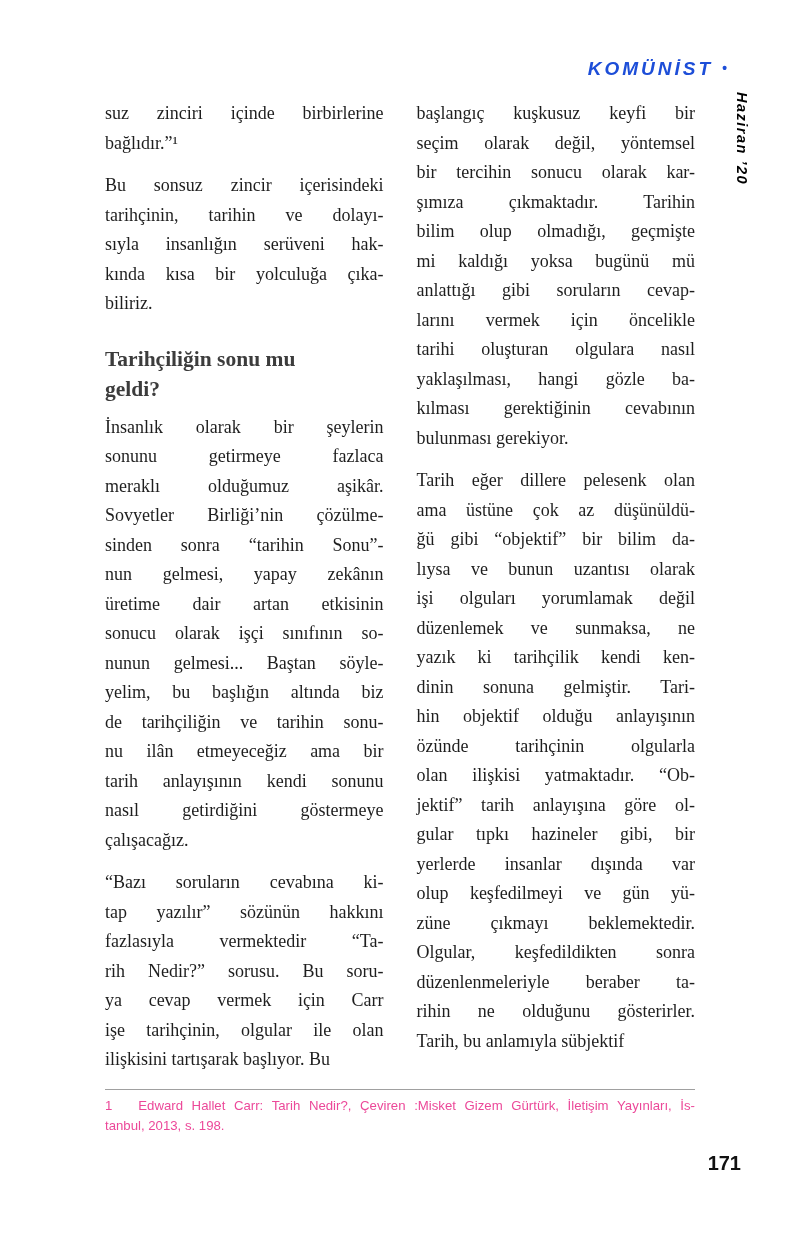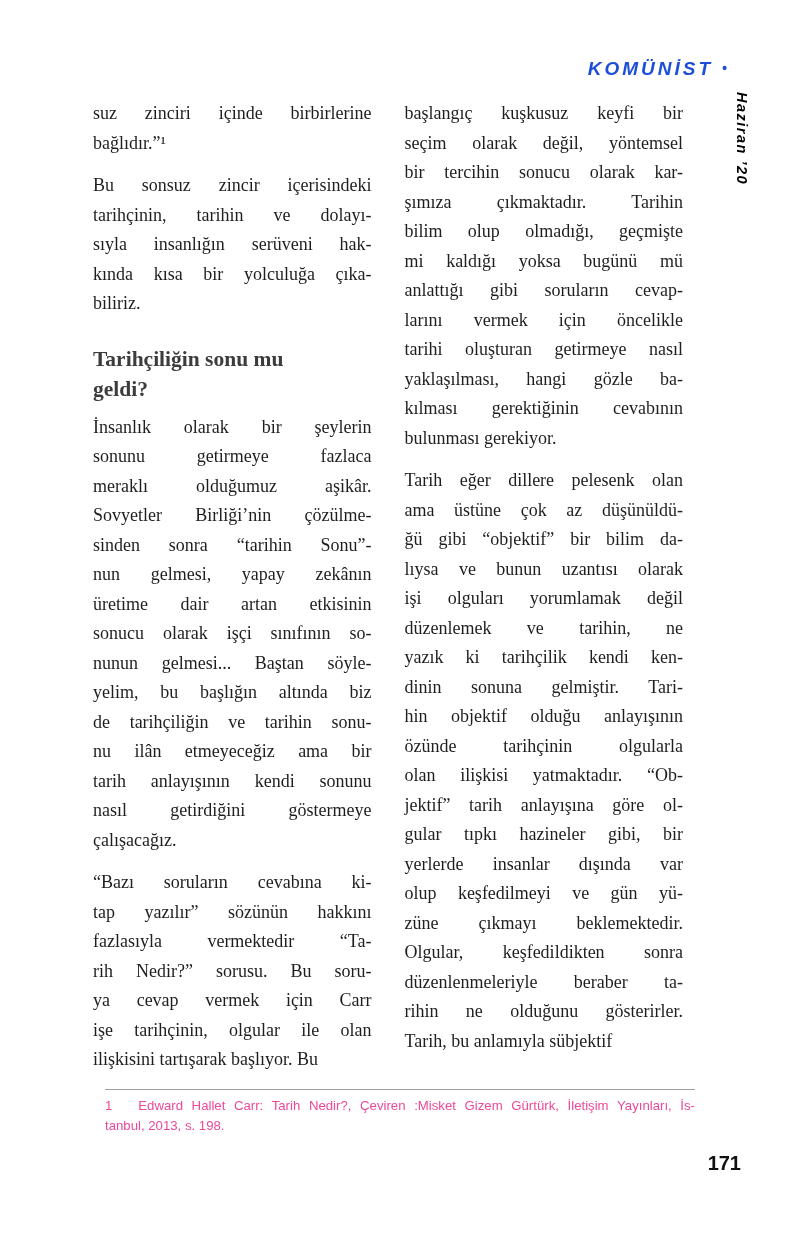--- a/index.html
+++ b/index.html
@@ -28,21 +28,21 @@
     position: absolute; top: 92px; right: 48px;
     writing-mode: vertical-rl;
     font-family: "Liberation Sans", sans-serif;
     font-weight: bold; font-style: italic;
     font-size: 14.5px; letter-spacing: 1.5px;
     color: #000; white-space: nowrap;
   }
 
   
   .columns {
-    position: absolute; left: 93px; top: 99px;
+    position: absolute; left: 105px; top: 99px;
     width: 590px;
     display: flex; gap: 33px;
   }
   .col { width: 284px; }
 
   .line {
     display: block;
     white-space: nowrap;
     text-align: justify;
     text-align-last: justify;
@@ -145,32 +145,32 @@
   <div class="col" id="col-right">
       <p class="blk-para">
         <span class="line">başlangıç kuşkusuz keyfi bir</span>
         <span class="line">seçim olarak değil, yöntemsel</span>
         <span class="line">bir tercihin sonucu olarak kar-</span>
         <span class="line">şımıza çıkmaktadır. Tarihin</span>
         <span class="line">bilim olup olmadığı, geçmişte</span>
         <span class="line">mi kaldığı yoksa bugünü mü</span>
         <span class="line">anlattığı gibi soruların cevap-</span>
         <span class="line">larını vermek için öncelikle</span>
-        <span class="line">tarihi oluşturan getirmeye nasıl</span>
+        <span class="line">tarihi oluşturan olgulara nasıl</span>
         <span class="line">yaklaşılması, hangi gözle ba-</span>
         <span class="line">kılması gerektiğinin cevabının</span>
         <span class="line last">bulunması gerekiyor.</span>
       </p>
       <p class="blk-para">
         <span class="line">Tarih eğer dillere pelesenk olan</span>
         <span class="line">ama üstüne çok az düşünüldü-</span>
         <span class="line">ğü gibi “objektif” bir bilim da-</span>
         <span class="line">lıysa ve bunun uzantısı olarak</span>
         <span class="line">işi olguları yorumlamak değil</span>
-        <span class="line">düzenlemek ve tarihin, ne</span>
+        <span class="line">düzenlemek ve sunmaksa, ne</span>
         <span class="line">yazık ki tarihçilik kendi ken-</span>
         <span class="line">dinin sonuna gelmiştir. Tari-</span>
         <span class="line">hin objektif olduğu anlayışının</span>
         <span class="line">özünde tarihçinin olgularla</span>
         <span class="line">olan ilişkisi yatmaktadır. “Ob-</span>
         <span class="line">jektif” tarih anlayışına göre ol-</span>
         <span class="line">gular tıpkı hazineler gibi, bir</span>
         <span class="line">yerlerde insanlar dışında var</span>
         <span class="line">olup keşfedilmeyi ve gün yü-</span>
         <span class="line">züne çıkmayı beklemektedir.</span>

